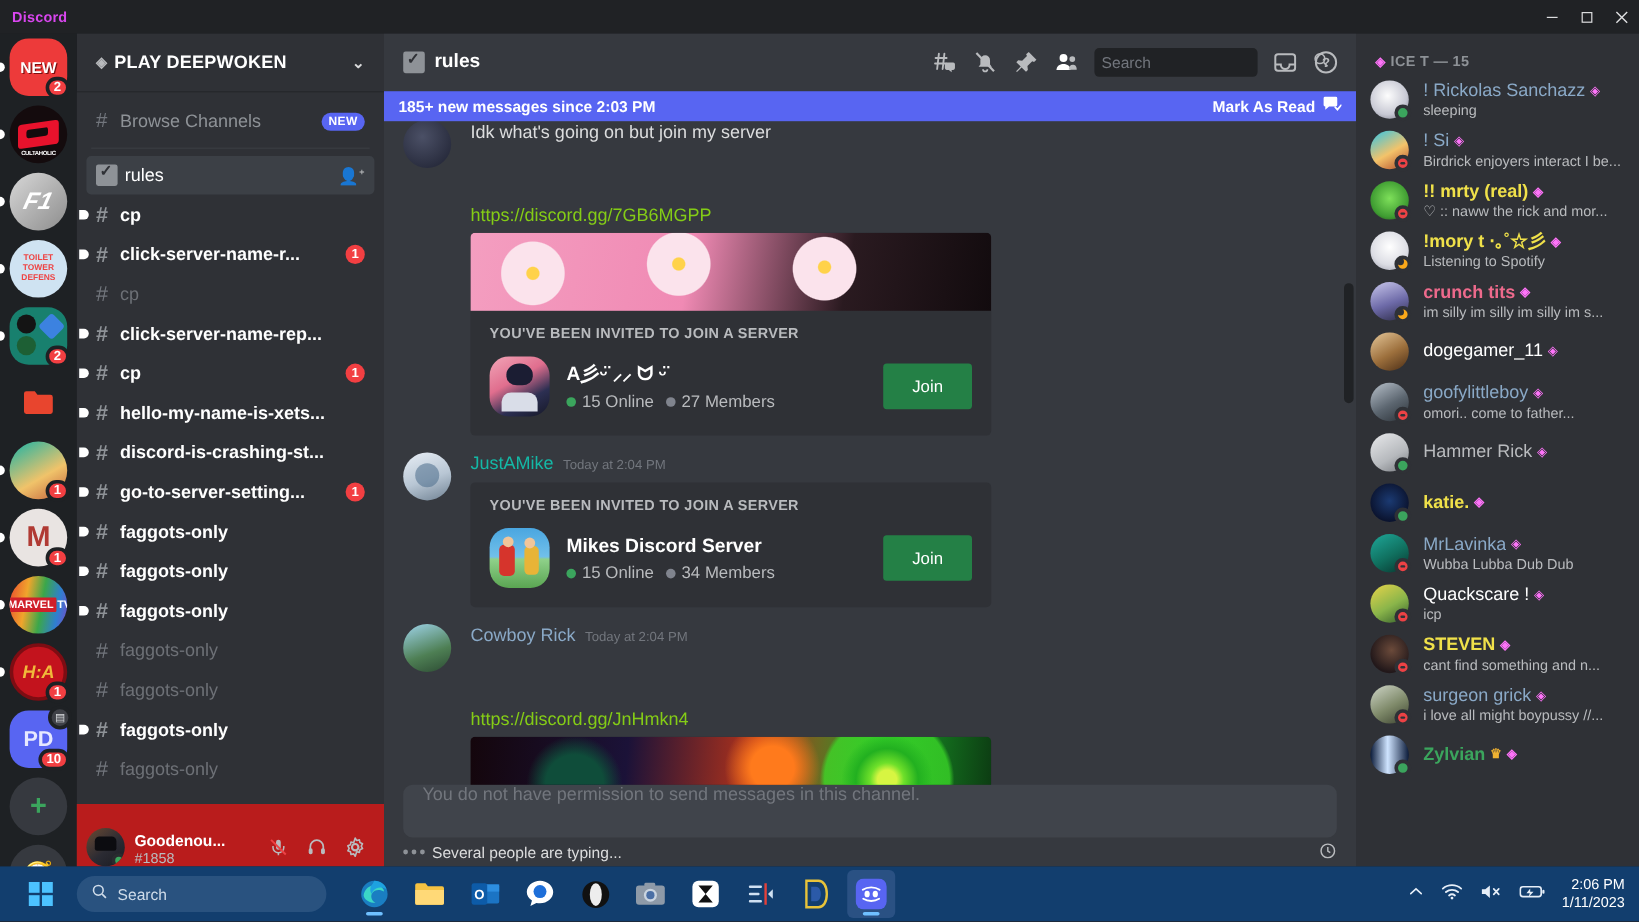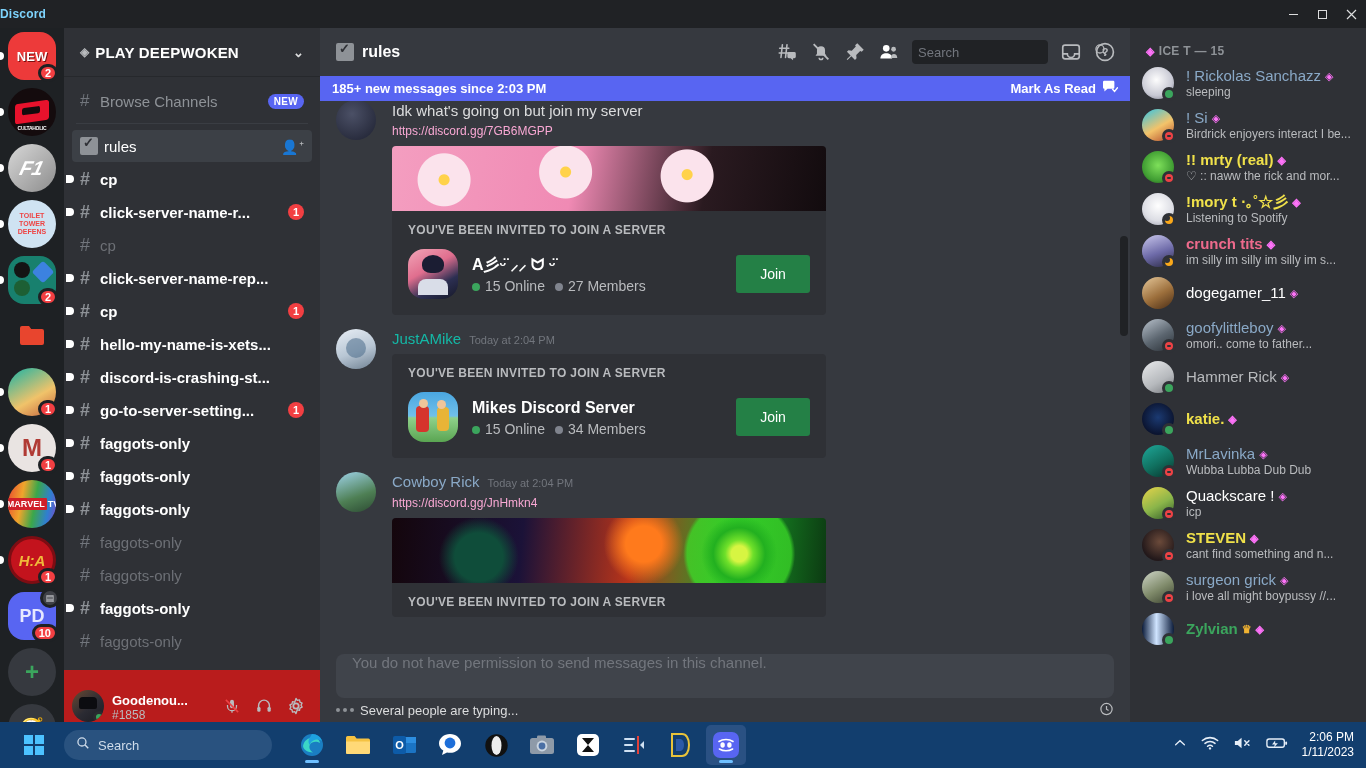--- a/index.html
+++ b/index.html
@@ -11,21 +11,21 @@
     -webkit-font-smoothing: antialiased;
   }
   .app { position: relative; width: 1366px; height: 768px; }
 
   
   .titlebar {
     position: absolute; top: 0; left: 0; width: 1366px; height: 28px;
     background: #202225; display: flex; align-items: center;
   }
   .titlebar .tb-title {
-    color: #7dd3fc; font-size: 12px; font-weight: bold; 
+    color: #d946ef; font-size: 12px; font-weight: bold; margin-left: 10px;
     letter-spacing: .2px;
   }
   .tb-btns { position: absolute; right: 0; top: 0; height: 28px; display: flex; }
   .tb-btn {
     width: 29px; height: 28px; display: flex; align-items: center; justify-content: center;
     color: #b9bbbe; font-size: 12px;
   }
   .tb-btn svg { display: block; }
 
   
@@ -173,21 +173,21 @@
   .msg { display: flex; padding: 2px 16px 0 16px; position: relative; }
   .msg-avatar {
     width: 40px; height: 40px; border-radius: 50%; flex: 0 0 40px; margin-right: 16px;
     overflow: hidden; position: relative;
   }
   .msg-body { flex: 1; min-width: 0; }
   .msg-head { display: flex; align-items: baseline; gap: 8px; line-height: 20px; }
   .msg-author { font-size: 15px; font-weight: 500; }
   .msg-time { font-size: 11px; color: #72767d; }
   .msg-text { color: #dcddde; font-size: 15px; line-height: 21px; }
-  .msg-link { color: #f9a8d4; font-size: 12px; line-height: 21px; text-decoration: none; display: block; }
+  .msg-link { color: #84cc16; font-size: 15px; line-height: 21px; text-decoration: none; display: block; margin-top: 48px; }
 
   .invite {
     margin-top: 4px; width: 434px; background: #2f3136; border-radius: 4px; overflow: hidden;
   }
   .invite-banner { height: 65px; width: 100%; }
   .invite-body { padding: 12px 16px 16px; }
   .invite-title {
     color: #b9bbbe; font-size: 12px; font-weight: bold; letter-spacing: .3px; margin-bottom: 12px;
   }
   .invite-row { display: flex; align-items: center; }

